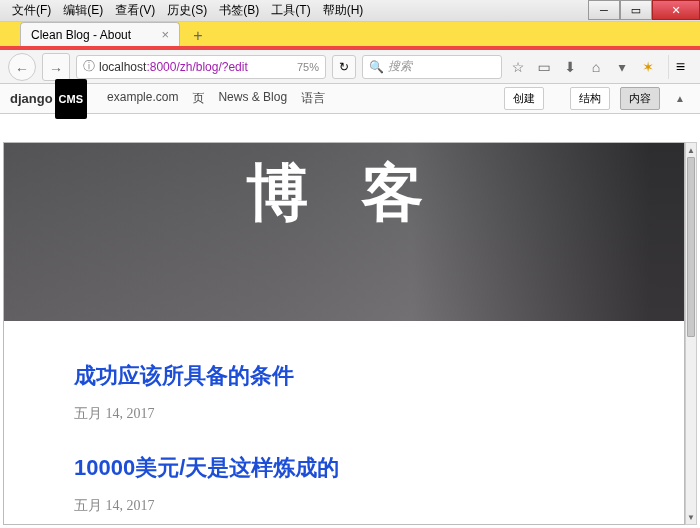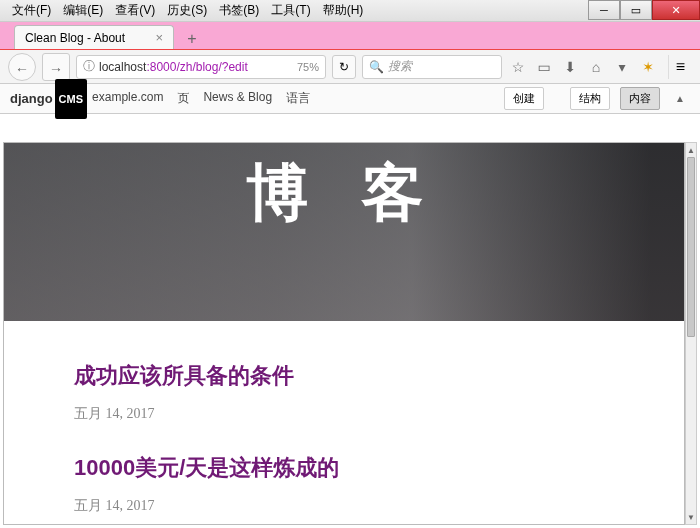--- a/index.html
+++ b/index.html
@@ -6,21 +6,21 @@
 body{width:700px;height:528px;overflow:hidden;background:#fff;position:relative}
 .window-btns{position:absolute;right:0;top:0;display:flex;height:20px}
 .window-btn{width:32px;height:20px;display:flex;align-items:center;justify-content:center;font-size:11px;border:1px solid #999;background:linear-gradient(#f5f5f5,#ddd)}
 .window-btn.close{width:48px;background:linear-gradient(#e67,#c33);color:#fff;border-color:#a22}
 
 
 .menubar{height:22px;background:linear-gradient(#f0f0f0,#e0e0e0);display:flex;align-items:center;padding:0 6px;font-size:12px;border-bottom:1px solid #ccc}
 .menu-item{padding:2px 6px;cursor:default}
 
 
-.tabbar{height:28px;background:#f9a8d4;display:flex;align-items:flex-end;padding:0 14px;border-bottom:1px solid #ef4444}
+.tabbar{height:28px;background:#fde047;display:flex;align-items:flex-end;padding:0 20px;border-bottom:4px solid #ef4444}
 .tab{height:24px;background:#f8f8f8;border:1px solid #bbb;border-bottom:none;border-radius:4px 4px 0 0;padding:0 10px;display:flex;align-items:center;font-size:12px;min-width:160px;justify-content:space-between}
 .tab-close{color:#888;margin-left:8px;font-size:13px}
 .newtab{width:24px;height:20px;display:flex;align-items:center;justify-content:center;color:#666;margin-left:6px;font-size:16px}
 
 
 .addrbar{height:34px;background:#f4f4f4;display:flex;align-items:center;padding:0 8px;gap:6px;border-bottom:1px solid #ccc}
 .nav-btn{width:28px;height:28px;border:1px solid #ccc;border-radius:3px;background:#fafafa;display:flex;align-items:center;justify-content:center;color:#666;font-size:14px}
 .nav-btn.back{border-radius:50%}
 .url-box{flex:1;height:24px;border:1px solid #ccc;border-radius:3px;background:#fff;display:flex;align-items:center;padding:0 6px;font-size:12px}
 .url-box .info{color:#888;margin-right:4px}
@@ -31,34 +31,34 @@
 .search-box{width:140px;height:24px;border:1px solid #ccc;border-radius:3px;background:#fff;display:flex;align-items:center;padding:0 6px;font-size:12px;color:#999;font-style:italic}
 .search-box .mag{margin-right:4px;font-style:normal;color:#888}
 .toolbar-icons{display:flex;gap:6px;align-items:center}
 .tb-icon{width:20px;height:20px;display:flex;align-items:center;justify-content:center;color:#666;font-size:14px}
 .burger{width:24px;height:24px;border-left:1px solid #ddd;display:flex;align-items:center;justify-content:center;margin-left:4px}
 
 
 .cms-bar{height:30px;background:#fafafa;border-bottom:1px solid #ccc;display:flex;align-items:center;padding:0 10px;font-size:12px}
 .cms-logo{font-weight:bold;font-size:13px;color:#333}
 .cms-logo .badge{background:#000;color:#fff;padding:14px 4px;border-radius:2px;font-size:11px;margin-left:2px}
-.cms-menu{display:flex;gap:14px;margin-left:5px;color:#444}
+.cms-menu{display:flex;gap:14px;margin-left:20px;color:#444}
 .cms-menu span{cursor:default}
 .cms-right{margin-left:auto;display:flex;gap:10px;align-items:center}
 .cms-btn{padding:3px 8px;border:1px solid #ccc;border-radius:2px;background:#fff;font-size:11px}
 .cms-btn.active{background:#ddd;border-color:#aaa}
 .cms-caret{width:20px;text-align:center;font-size:10px;color:#666}
 
 
 .content{position:absolute;top:142px;left:3px;right:15px;bottom:3px;overflow:hidden;border:1px solid #bbb}
 .hero{height:178px;background:linear-gradient(rgba(40,40,45,0.55),rgba(60,55,60,0.5)),linear-gradient(90deg,#888 0%,#9a9a9a 40%,#aaa 60%,#333 95%);display:flex;align-items:flex-start;justify-content:center;padding-top:16px;position:relative}
 .hero-title{color:#fff;font-size:62px;font-weight:bold;letter-spacing:18px;margin-top:-8px}
 .posts{padding:40px 70px}
 .post{margin-bottom:30px}
-.post-title{font-size:22px;font-weight:bold;color:#701a75;margin-bottom:14px}
+.post-title{font-size:22px;font-weight:bold;color:#1d4ed8;margin-bottom:14px}
 .post-date{font-size:14px;color:#888;font-family:Georgia,serif}
 
 
 .vscroll{position:absolute;right:3px;top:142px;width:12px;bottom:3px;background:#f0f0f0;border:1px solid #ccc}
 .vscroll .arrow{height:14px;display:flex;align-items:center;justify-content:center;font-size:8px;color:#666;background:#eee}
 .vscroll .thumb{position:absolute;top:14px;left:1px;right:1px;height:180px;background:#c8c8c8;border:1px solid #aaa;border-radius:1px}
 </style>
 </head>
 <body>
 

